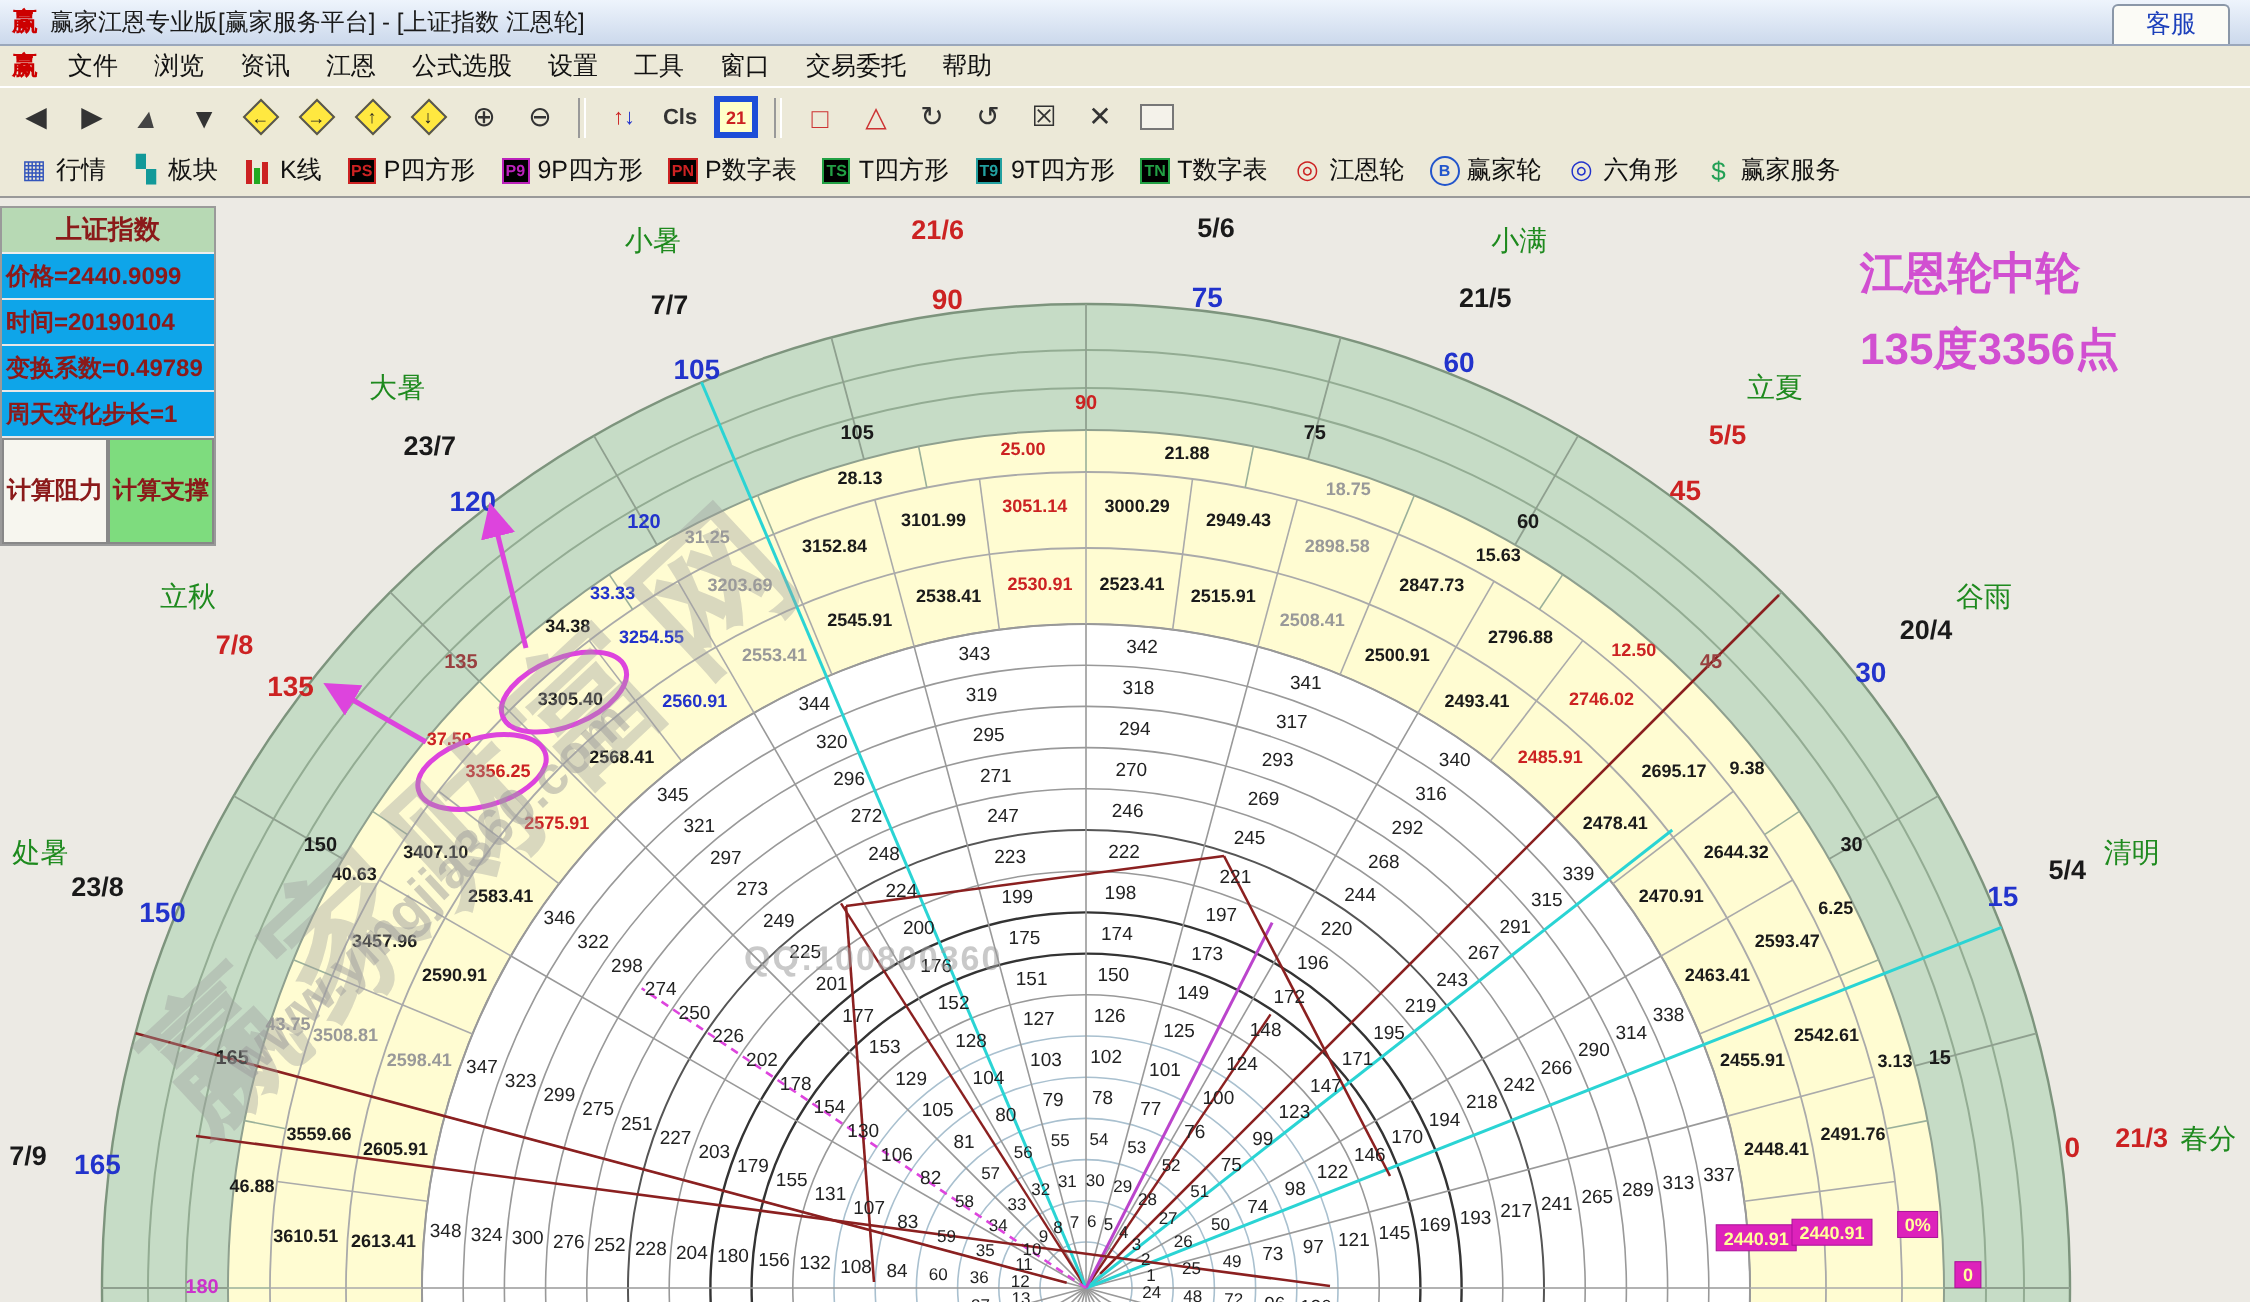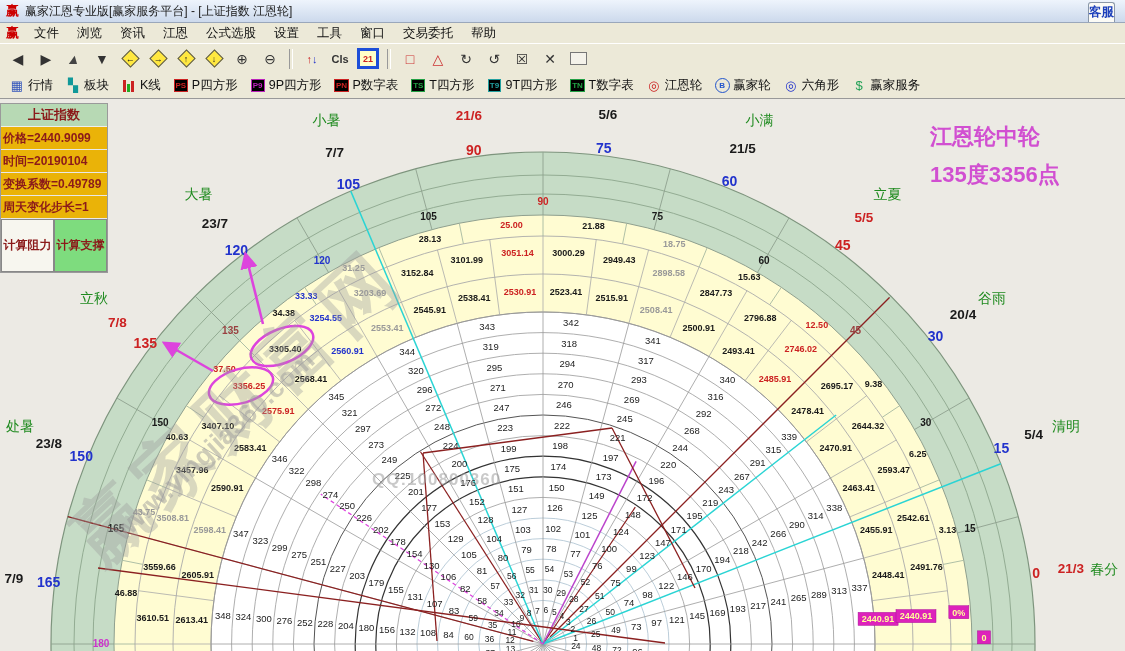--- a/index.html
+++ b/index.html
@@ -4,23 +4,23 @@
 <style>
   html,body{margin:0;padding:0;width:1125px;height:651px;overflow:hidden;
     font-family:"Liberation Sans","DejaVu Sans",sans-serif;background:#eceae4;position:relative;}
   #stage{position:absolute;inset:0;width:1125px;height:651px;}
   
   #titlebar{position:absolute;left:0;top:0;width:1125px;height:22px;
     background:linear-gradient(#eef4fc,#ccd9ec);border-bottom:1px solid #9aa7bb;
     display:flex;align-items:center;z-index:30;}
   .logo{color:#c00;font-weight:bold;font-size:13px;padding:0 6px;}
   #title-text{font-size:12px;color:#1a1a1a;text-align:center;}
-  #kefu-tab{position:absolute;right:10px;top:2px;height:19px;padding:0 0;background:#fbfbf6;
+  #kefu-tab{position:absolute;right:10px;top:2px;height:19px;padding:0 16px;background:#fbfbf6;
     border:1px solid #8a97a8;border-bottom:none;border-radius:3px 3px 0 0;
-    color:#1b3fbb;font-size:12.5px;font-weight:bold;display:flex;align-items:center;}
+    color:#1b3fbb;font-size:12.5px;font-weight:normal;display:flex;align-items:center;}
   #menubar{position:absolute;left:0;top:23px;width:1125px;height:20px;background:#ece9d8;
     display:flex;align-items:center;z-index:30;border-bottom:1px solid #d8d4c4;}
   .menu-item{font-size:12.5px;color:#111;padding:0 9px;cursor:default;}
   #toolbar1{position:absolute;left:0;top:43px;width:1125px;height:29px;background:#ece9d8;
     border-top:1px solid #fff;border-bottom:1px solid #aaa;display:flex;align-items:center;z-index:30;padding-left:4px;}
   .tb1{width:24px;height:23px;display:flex;align-items:center;justify-content:center;
     font-size:14px;color:#333;margin:0 1px;border:1px solid transparent;}
   .tb-sep{width:2px;height:20px;border-left:1px solid #999;border-right:1px solid #fff;margin:0 5px;}
   .diamond{width:11px;height:11px;background:#ffe840;border:1px solid #555;transform:rotate(45deg);
     display:flex;align-items:center;justify-content:center;}
@@ -36,21 +36,21 @@
   .tb2{display:flex;align-items:center;margin-right:6px;padding:1px 3px;}
   .tb2 .ic{font-size:13px;margin-right:3px;display:flex;align-items:center;justify-content:center;min-width:16px;}
   .tb2 .lbl{font-size:12.5px;color:#111;}
   .boxic{font-size:8px;font-weight:bold;border:1px solid;padding:0 1px;line-height:11px;background:#000000;}
   .candles{display:inline-flex;align-items:flex-end;height:13px;}
   .candles i{display:block;width:3px;margin-right:1px;}
   
   #panel{position:absolute;left:0;top:103px;width:106px;z-index:20;font-weight:bold;
     border:1px solid #9a9a9a;background:#dfe8dd;}
   .p-head{background:#b7d9b4;color:#8b1a1a;font-size:13px;text-align:center;padding:2px 0;border-bottom:1px solid #eee;}
-  .p-row{background:#eab308;color:#8b1a1a;font-size:12px;padding:2.5px 2px;border-bottom:1px solid #e8e8e8;white-space:nowrap;overflow:hidden;}
+  .p-row{background:#0ea5e9;color:#8b1a1a;font-size:12px;padding:2.5px 2px;border-bottom:1px solid #e8e8e8;white-space:nowrap;overflow:hidden;}
   .p-btns{display:flex;}
   .p-btn{flex:1;font-size:12px;color:#8b1a1a;text-align:center;padding:17px 0;border:1px solid #888;}
   .p-btn.alt{background:#7edc7e;}
   .p-btn.plain{background:#f7f6ef;}
   
   #pink-note{position:absolute;left:930px;top:118px;z-index:22;color:#d14fd1;
     font-size:22px;font-weight:bold;line-height:38px;white-space:nowrap;}
   .wm{position:absolute;z-index:18;pointer-events:none;color:#9e9e9e;}
   #wm-big{left:85px;top:500px;font-size:74px;font-weight:bold;letter-spacing:10px;
     transform:rotate(-43deg);transform-origin:left center;opacity:.38;}

